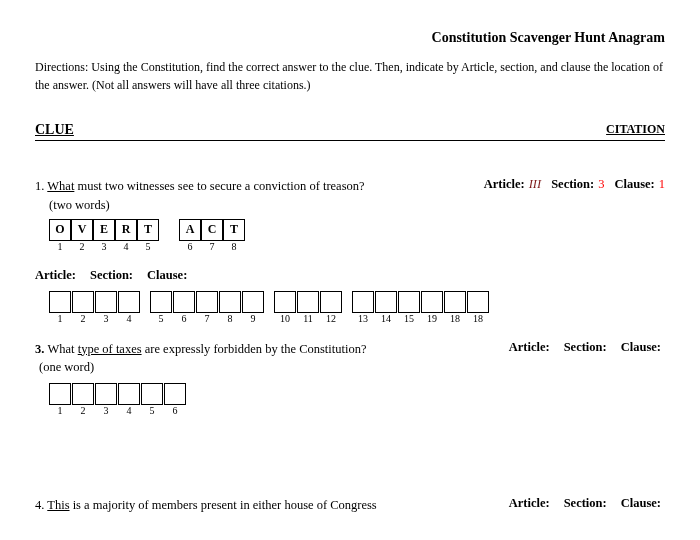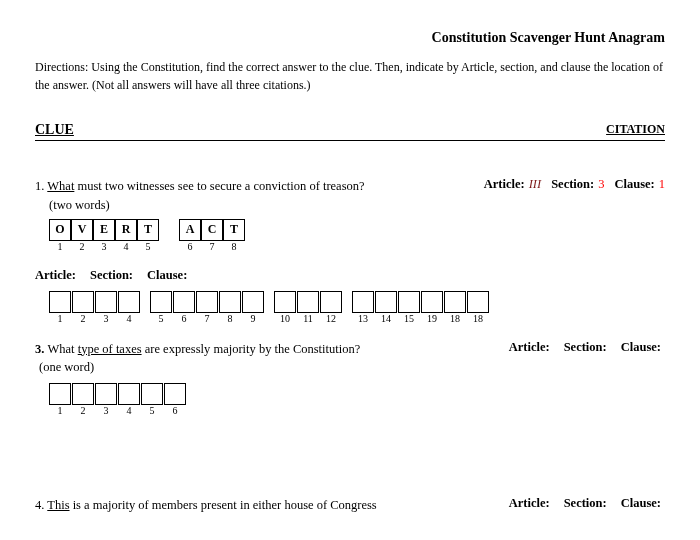--- a/index.html
+++ b/index.html
@@ -229,21 +229,21 @@
       <div class="anagram-num">19</div>
       <div class="anagram-num">18</div>
       <div class="anagram-num">18</div>
     </div>
   </div>
 </div>
 
 <div class="question-block" style="margin-top:10px;">
   <div class="question-row">
     <div class="question-text">
-      <span class="q-number">3. </span><span>What </span><span class="underline-text">type of taxes</span><span> are expressly majority by the Constitution?</span>
+      <span class="q-number">3. </span><span>What </span><span class="underline-text">type of taxes</span><span> are expressly forbidden by the Constitution?</span>
       <br><span style="margin-left:4px;">(one word)</span>
     </div>
     <div class="citation-area">
       <span><strong>Article:</strong></span>
       <span></span>
       <span style="margin-left:6px;"><strong>Section:</strong></span>
       <span></span>
       <span style="margin-left:6px;"><strong>Clause:</strong></span>
       <span></span>
     </div>

